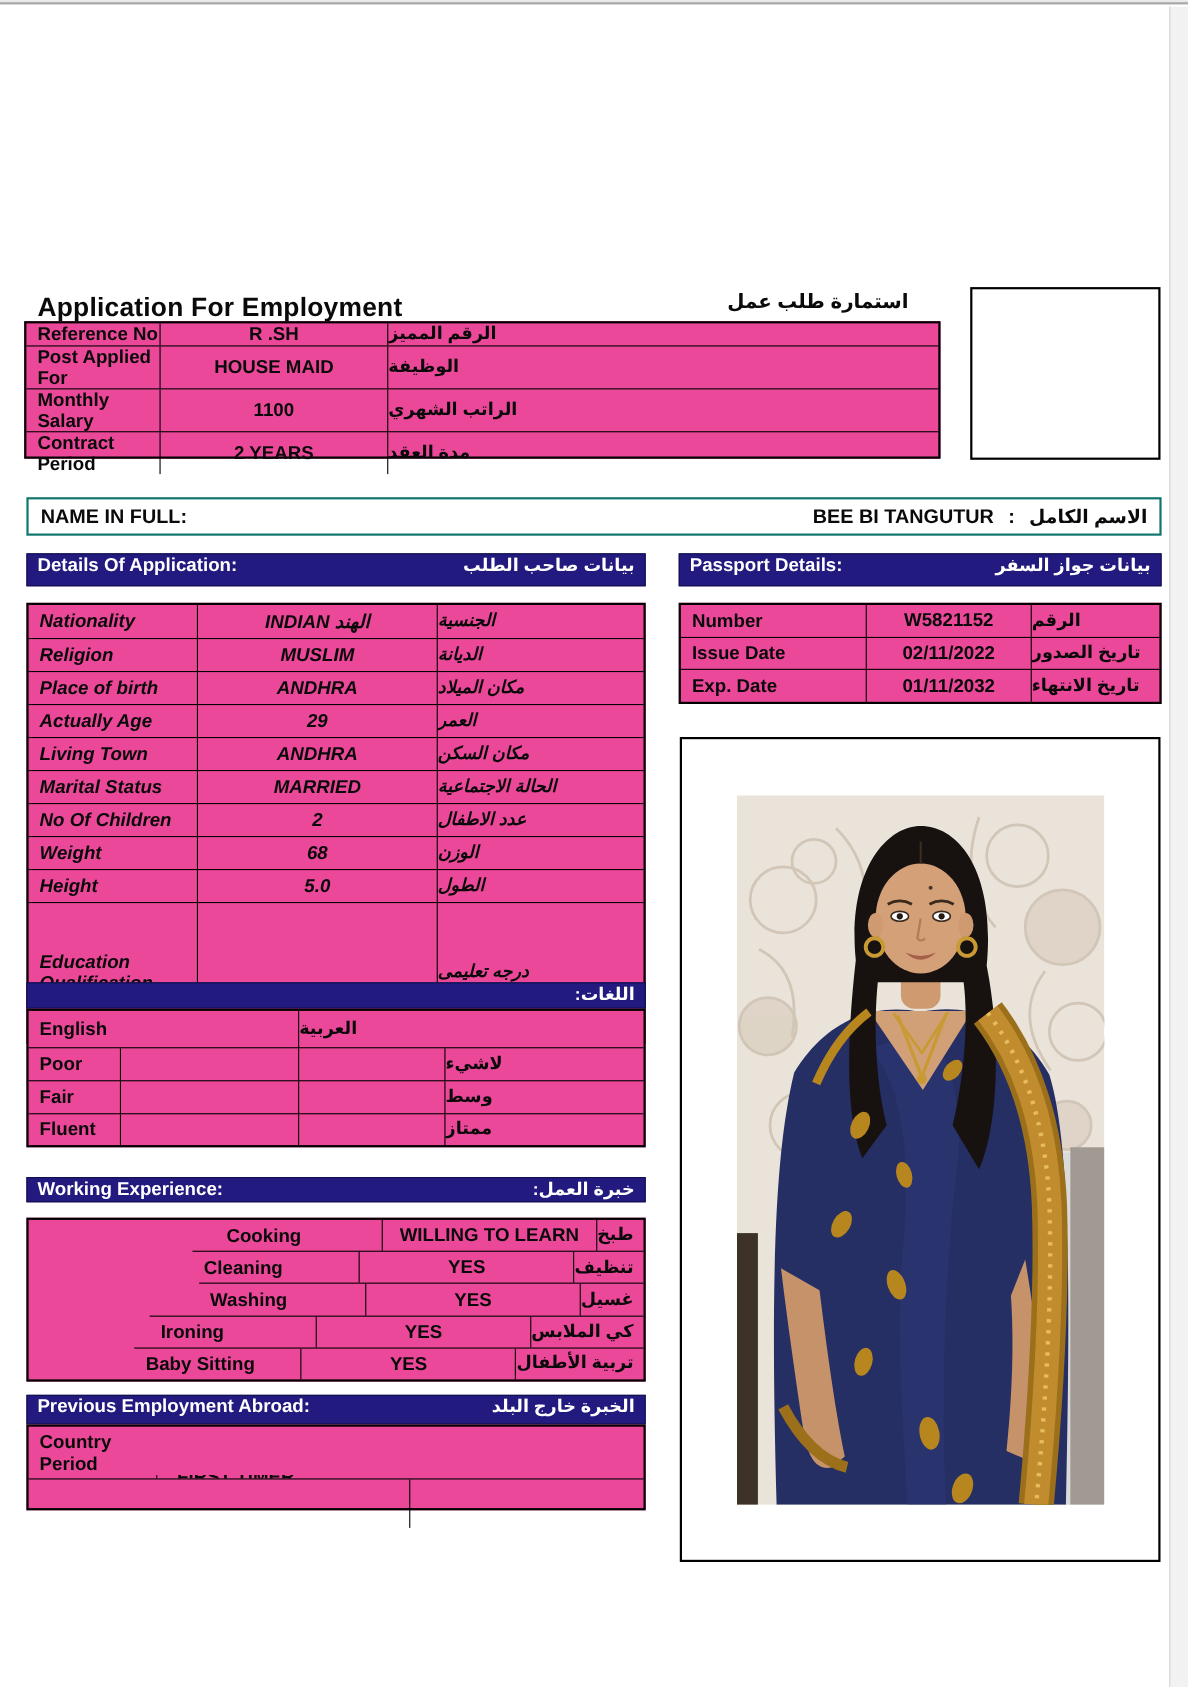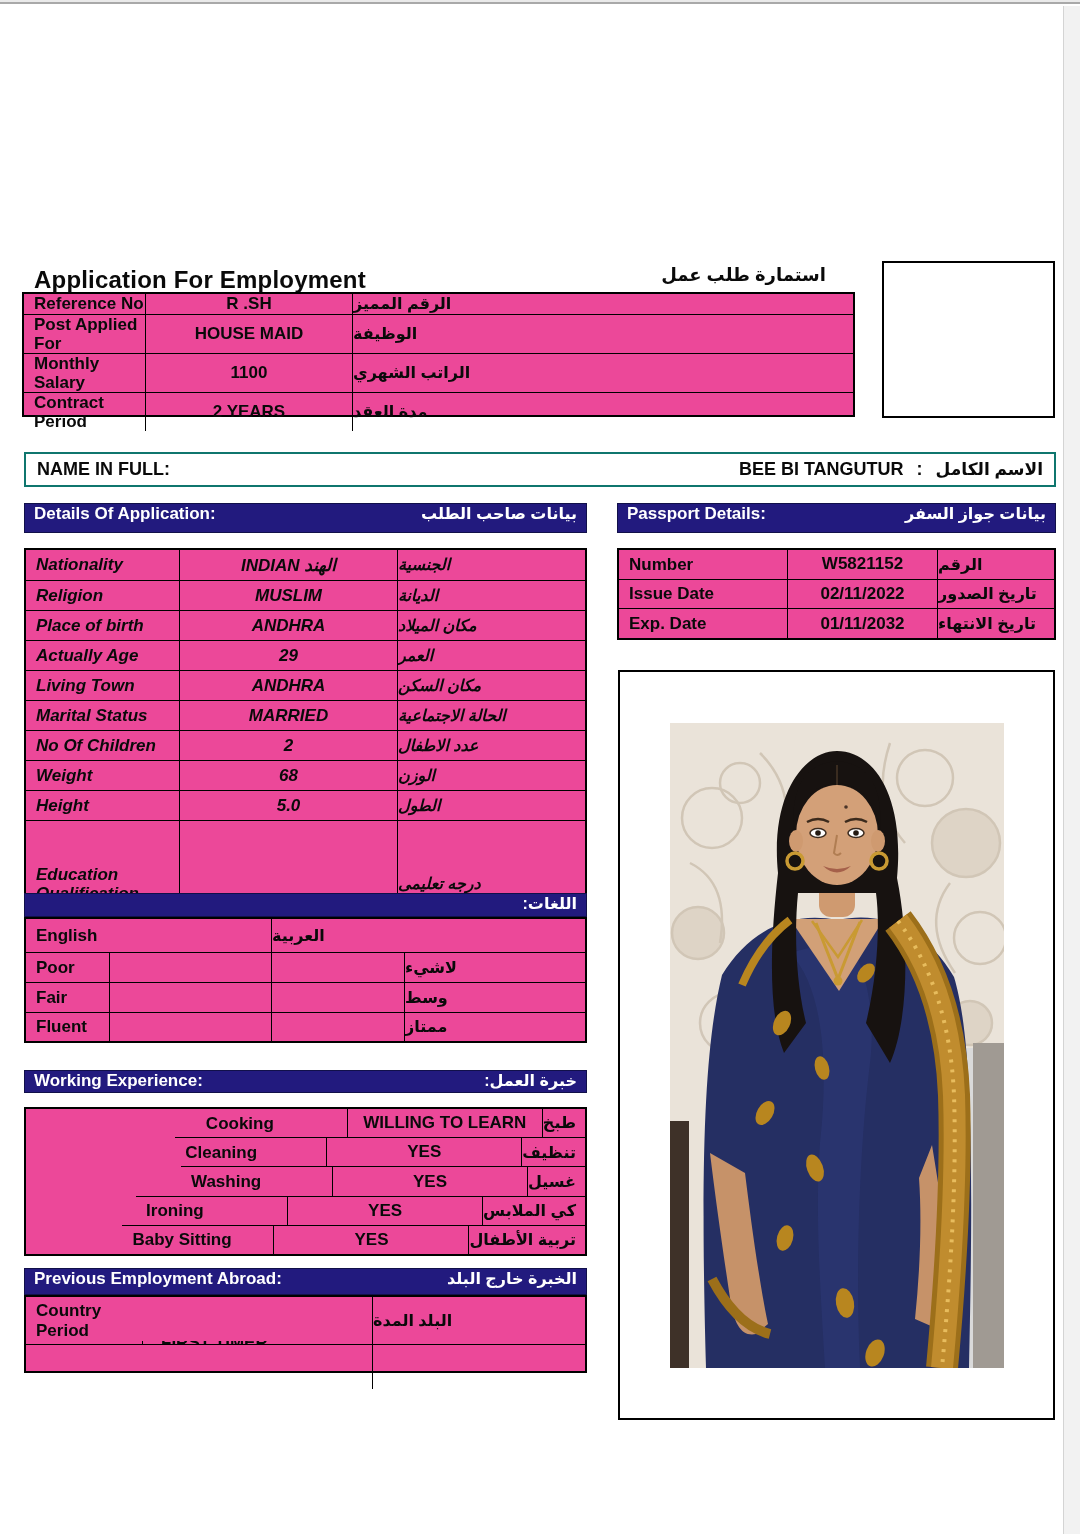--- a/index.html
+++ b/index.html
@@ -263,21 +263,20 @@
   </div>
 
   <div class="bar bar-prev">
     <span class="en">Previous Employment Abroad:</span>
     <span class="ar">الخبرة خارج البلد</span>
   </div>
   <div class="tbl tbl-prev">
     <div class="row">
       <div class="cell c-label">Country Period</div>
       <div class="cell c-value">FIRST TIMER</div>
-      <div class="cell c-ar">البلد المدة</div>
     </div>
     <div class="row">
       <div class="cell c-label"></div>
       <div class="cell c-value"></div>
       <div class="cell c-ar"></div>
     </div>
   </div>
 
   <div class="photo-frame">
     <svg viewBox="0 0 334 645" aria-label="applicant photo">

